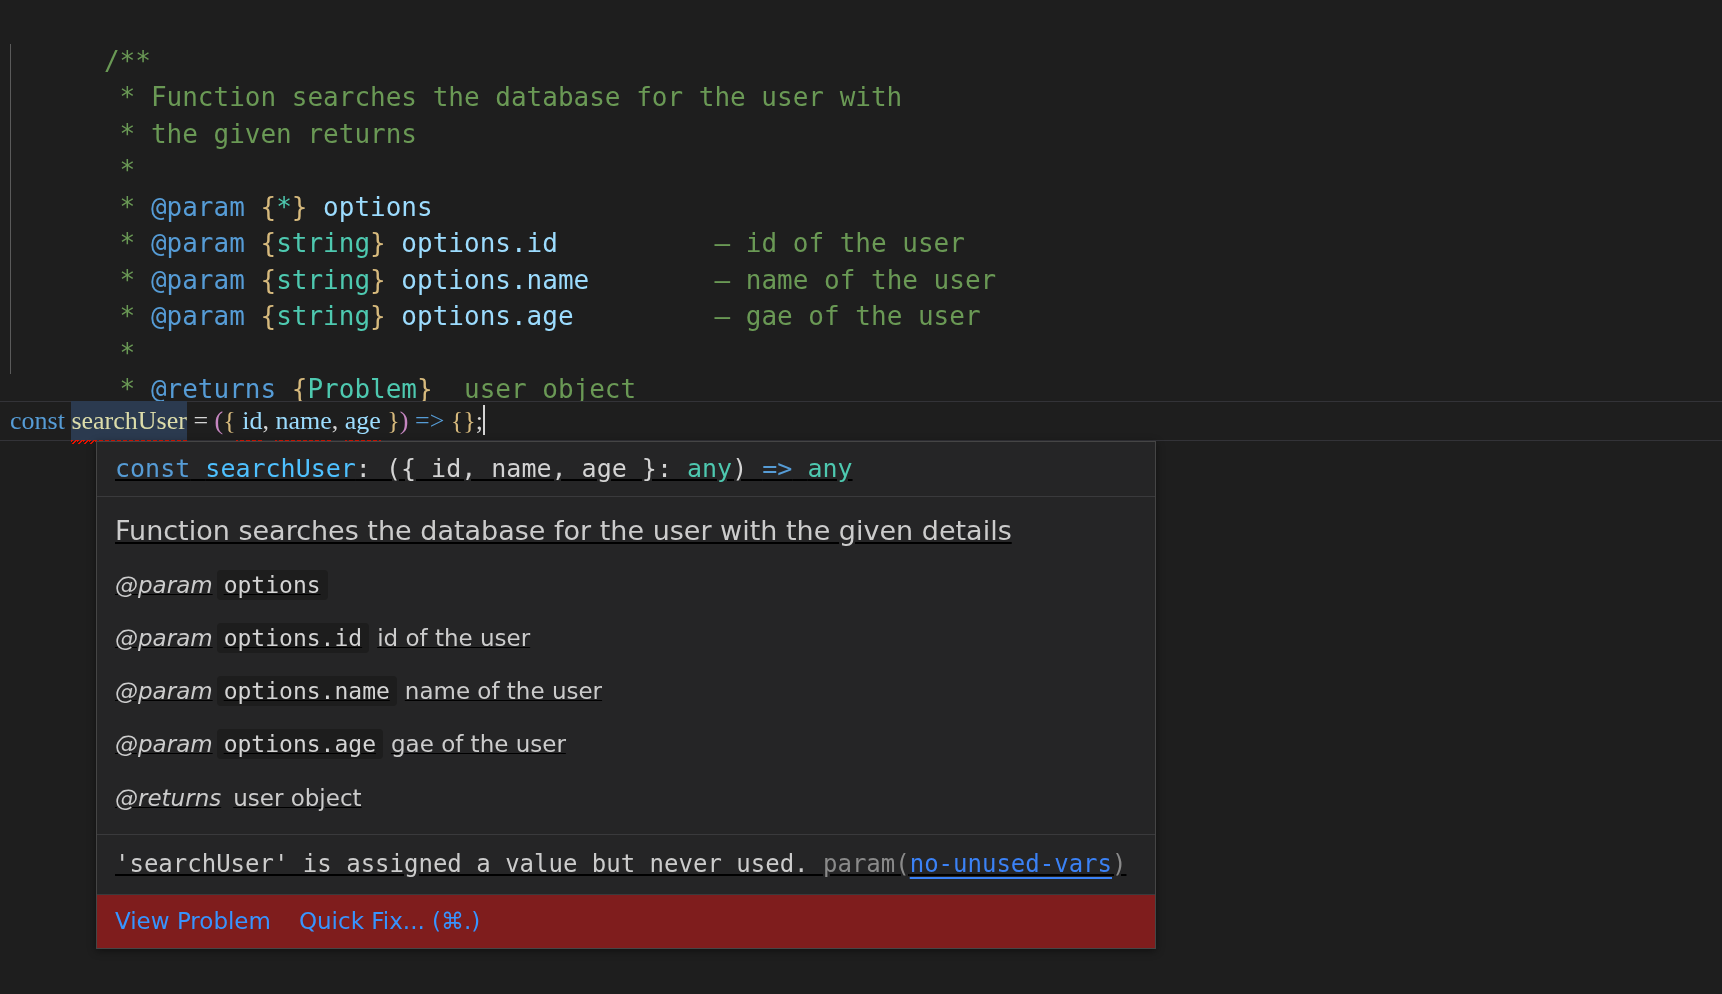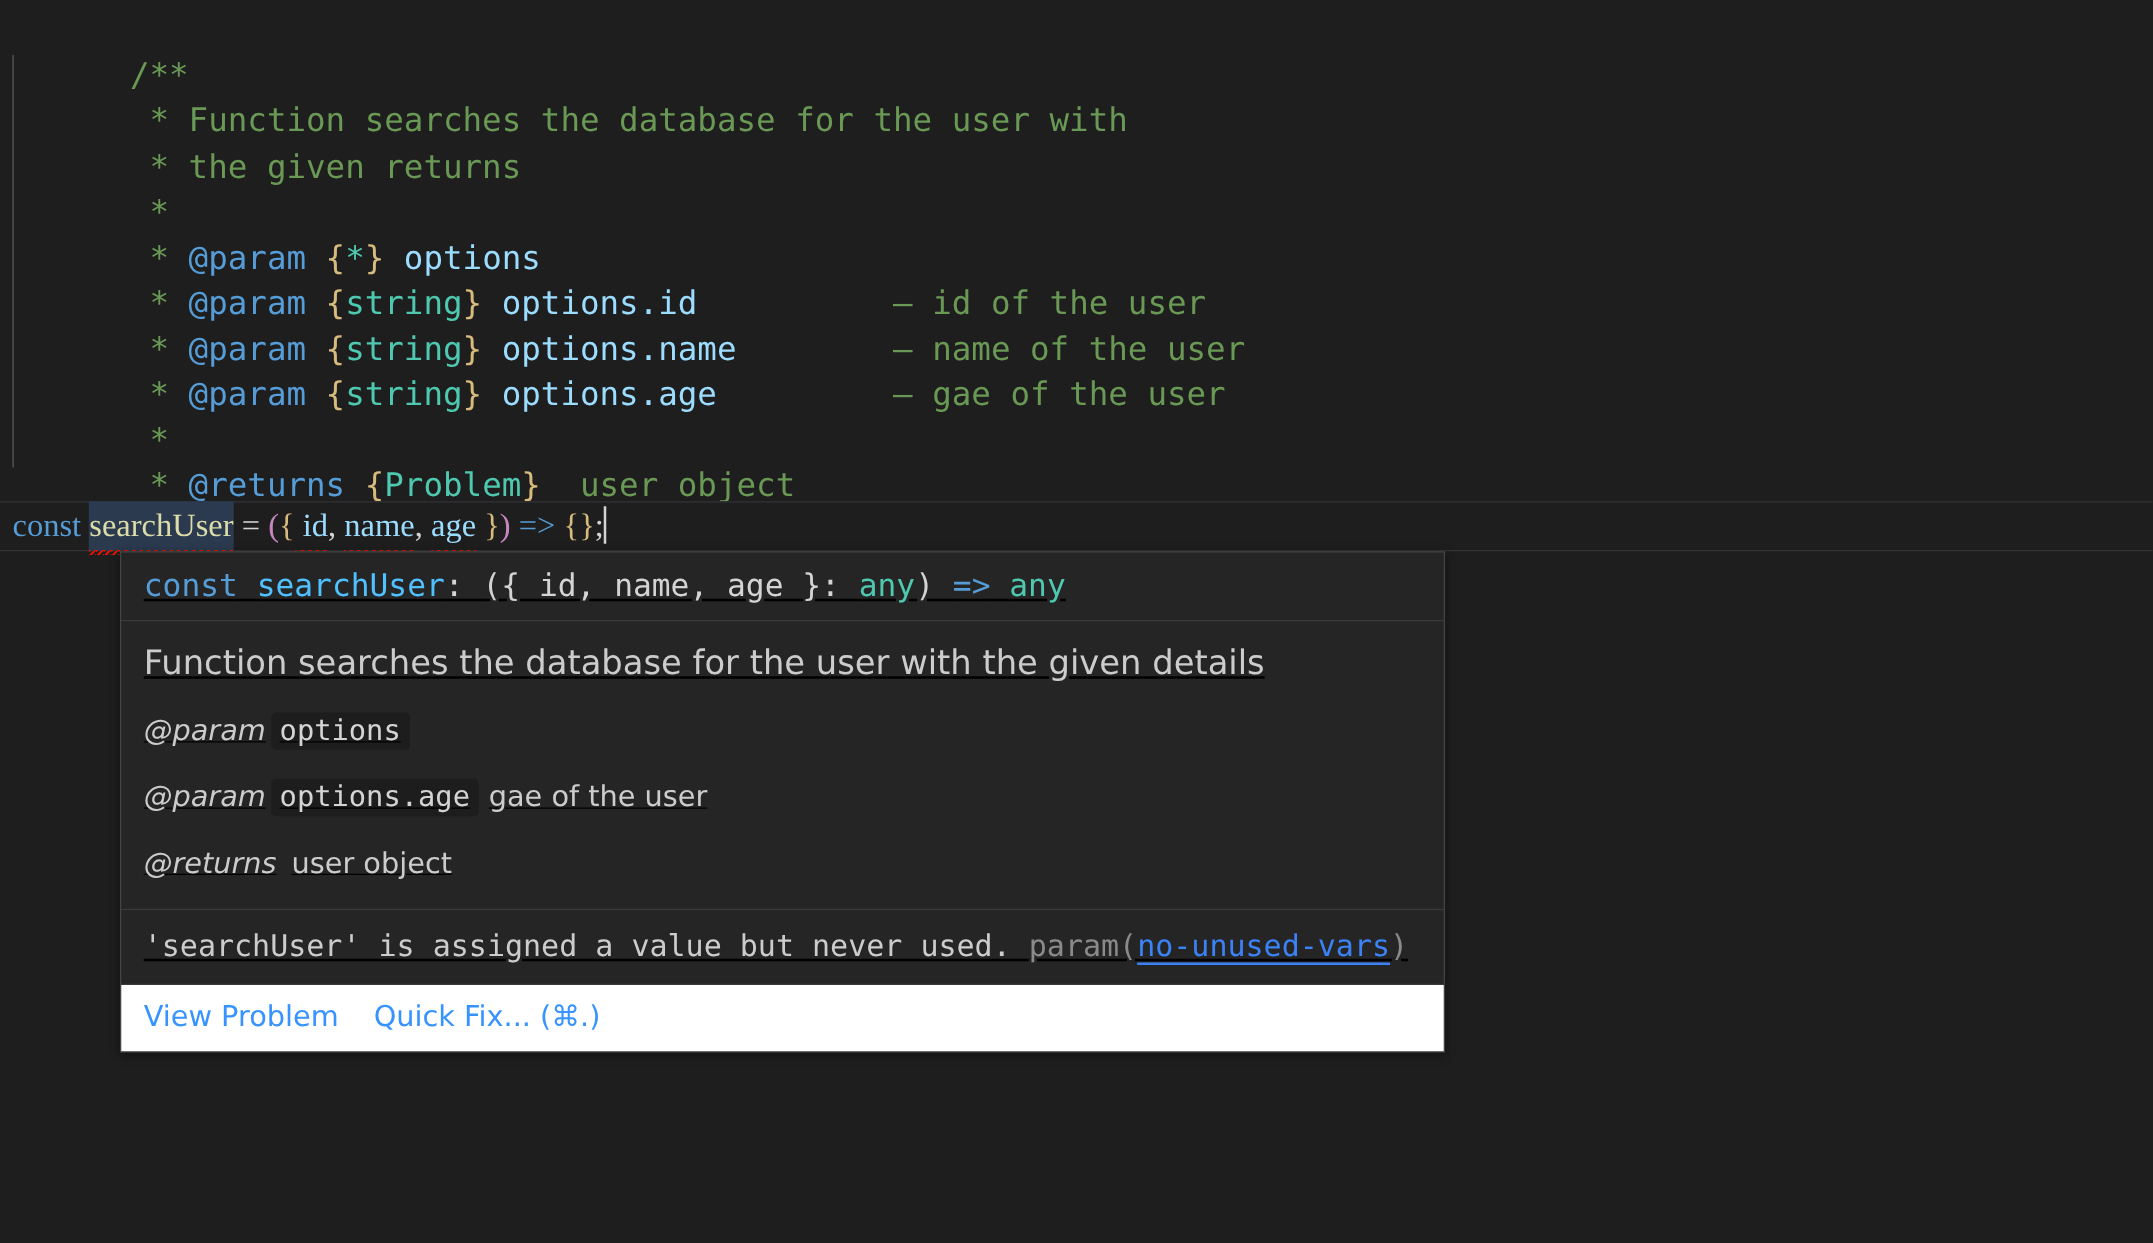--- a/index.html
+++ b/index.html
@@ -186,21 +186,21 @@
   .dim { color: #8a8a8a; }
   .link {
     color: #3b82f6;
     text-decoration: underline;
     text-underline-offset: 5px;
     cursor: pointer;
   }
 
   .actions-row {
     padding: 13px 28px 14px 18px;
-    background: #ffffff;
+    background: #7f1d1d;
   }
   .action-link {
     font-family: "DejaVu Sans", "Liberation Sans", sans-serif;
     font-size: 23px;
     color: #3794ff;
     cursor: pointer;
     margin-right: 28px;
     display: inline-block;
   }
 </style>
@@ -267,21 +267,23 @@
       <div class="sig-row"><span class="sig-kw">const</span><span class="sig-plain"> </span><span class="sig-name">searchUser</span><span class="sig-plain">: </span><span class="sig-plain">({ id, name, age }: </span><span class="sig-type">any</span><span class="sig-plain">) </span><span class="sig-arrow">=&gt;</span><span class="sig-plain"> </span><span class="sig-type">any</span></div>
     </div>
 
     <div class="hover-section">
       <div class="doc-body">
 
         <p class="doc-p">Function searches the database for the user with the given details</p>
 
         <div class="tagrow"><span class="tag-kw">@param</span><span class="code-chip">options</span></div>
 
-
+        <div class="tagrow"><span class="tag-kw">@param</span><span class="code-chip">options.id</span><span class="dash">—</span><span class="tag-desc">id of the user</span></div>
+
+        <div class="tagrow"><span class="tag-kw">@param</span><span class="code-chip">options.name</span><span class="dash">—</span><span class="tag-desc">name of the user</span></div>
 
         <div class="tagrow"><span class="tag-kw">@param</span><span class="code-chip">options.age</span><span class="dash">—</span><span class="tag-desc">gae of the user</span></div>
 
         <div class="tagrow"><span class="tag-kw">@returns</span><span class="dash" style="margin-left:8px;">—</span><span class="tag-desc">user object</span></div>
 
       </div>
     </div>
 
     <div class="hover-section">
       <div class="problem-row"><span>'searchUser' is assigned a value but never used. </span><span class="dim">param(</span><span class="link">no-unused-vars</span><span class="dim">)</span></div>

